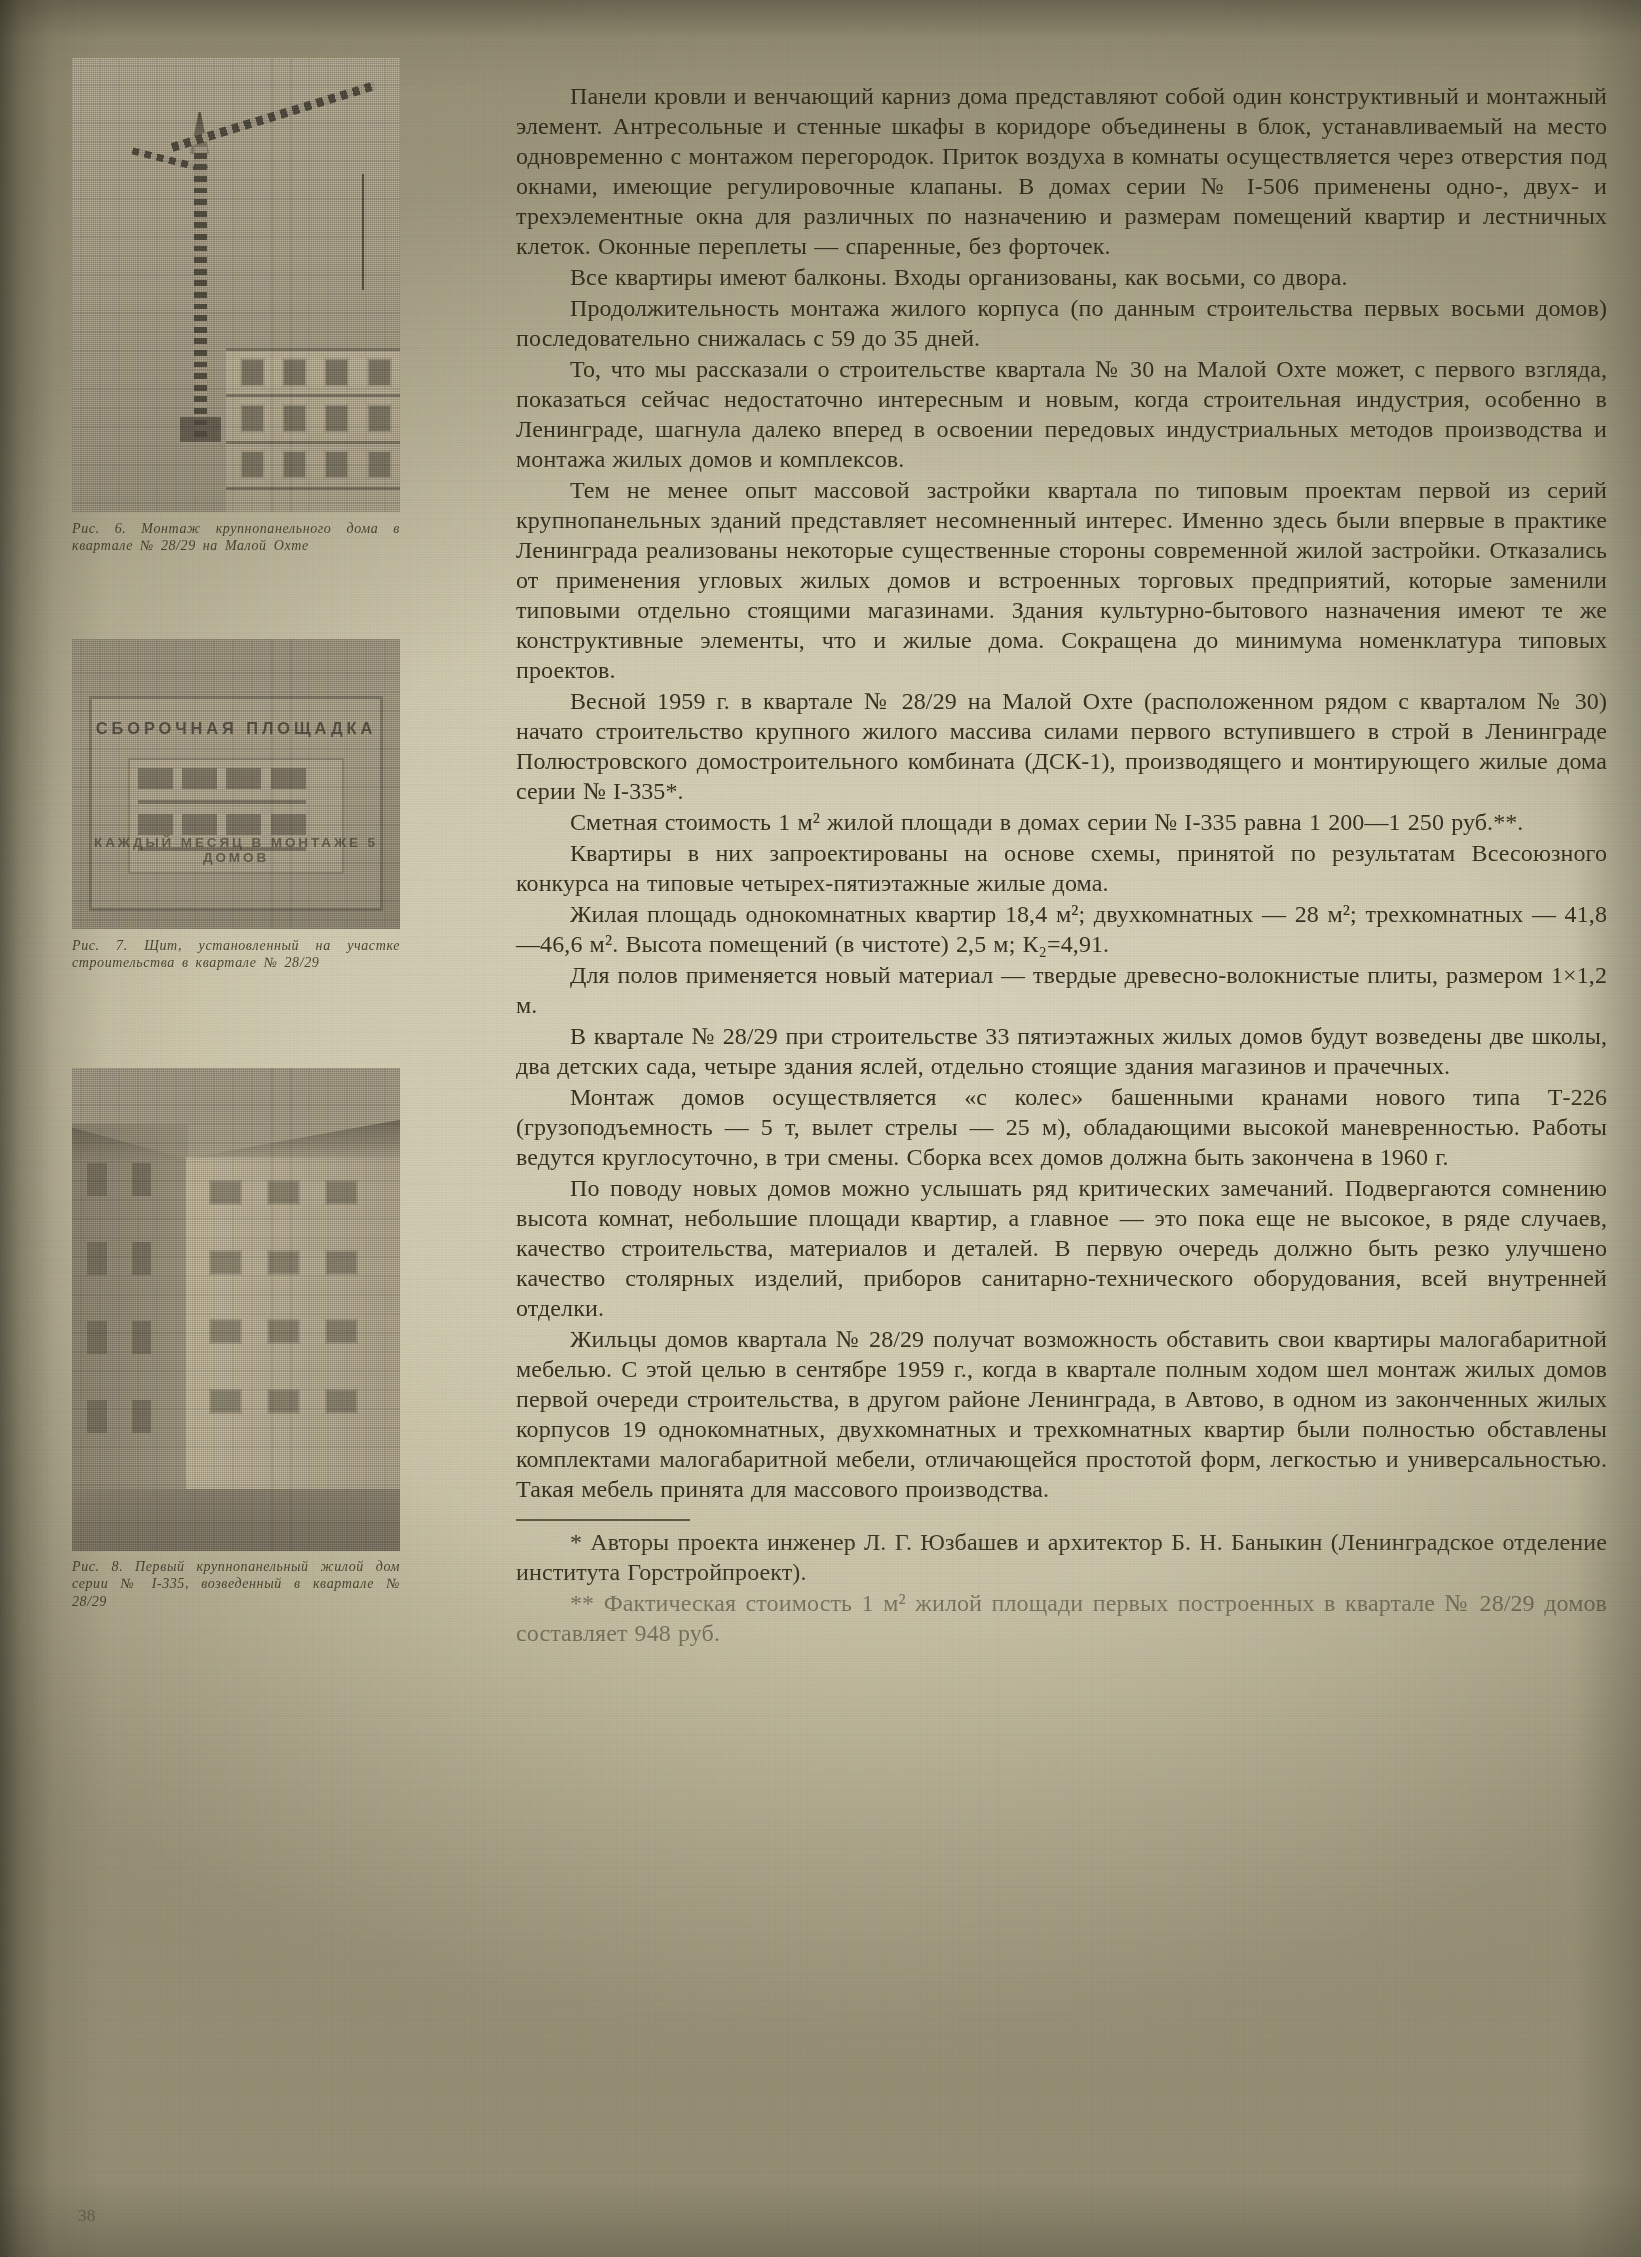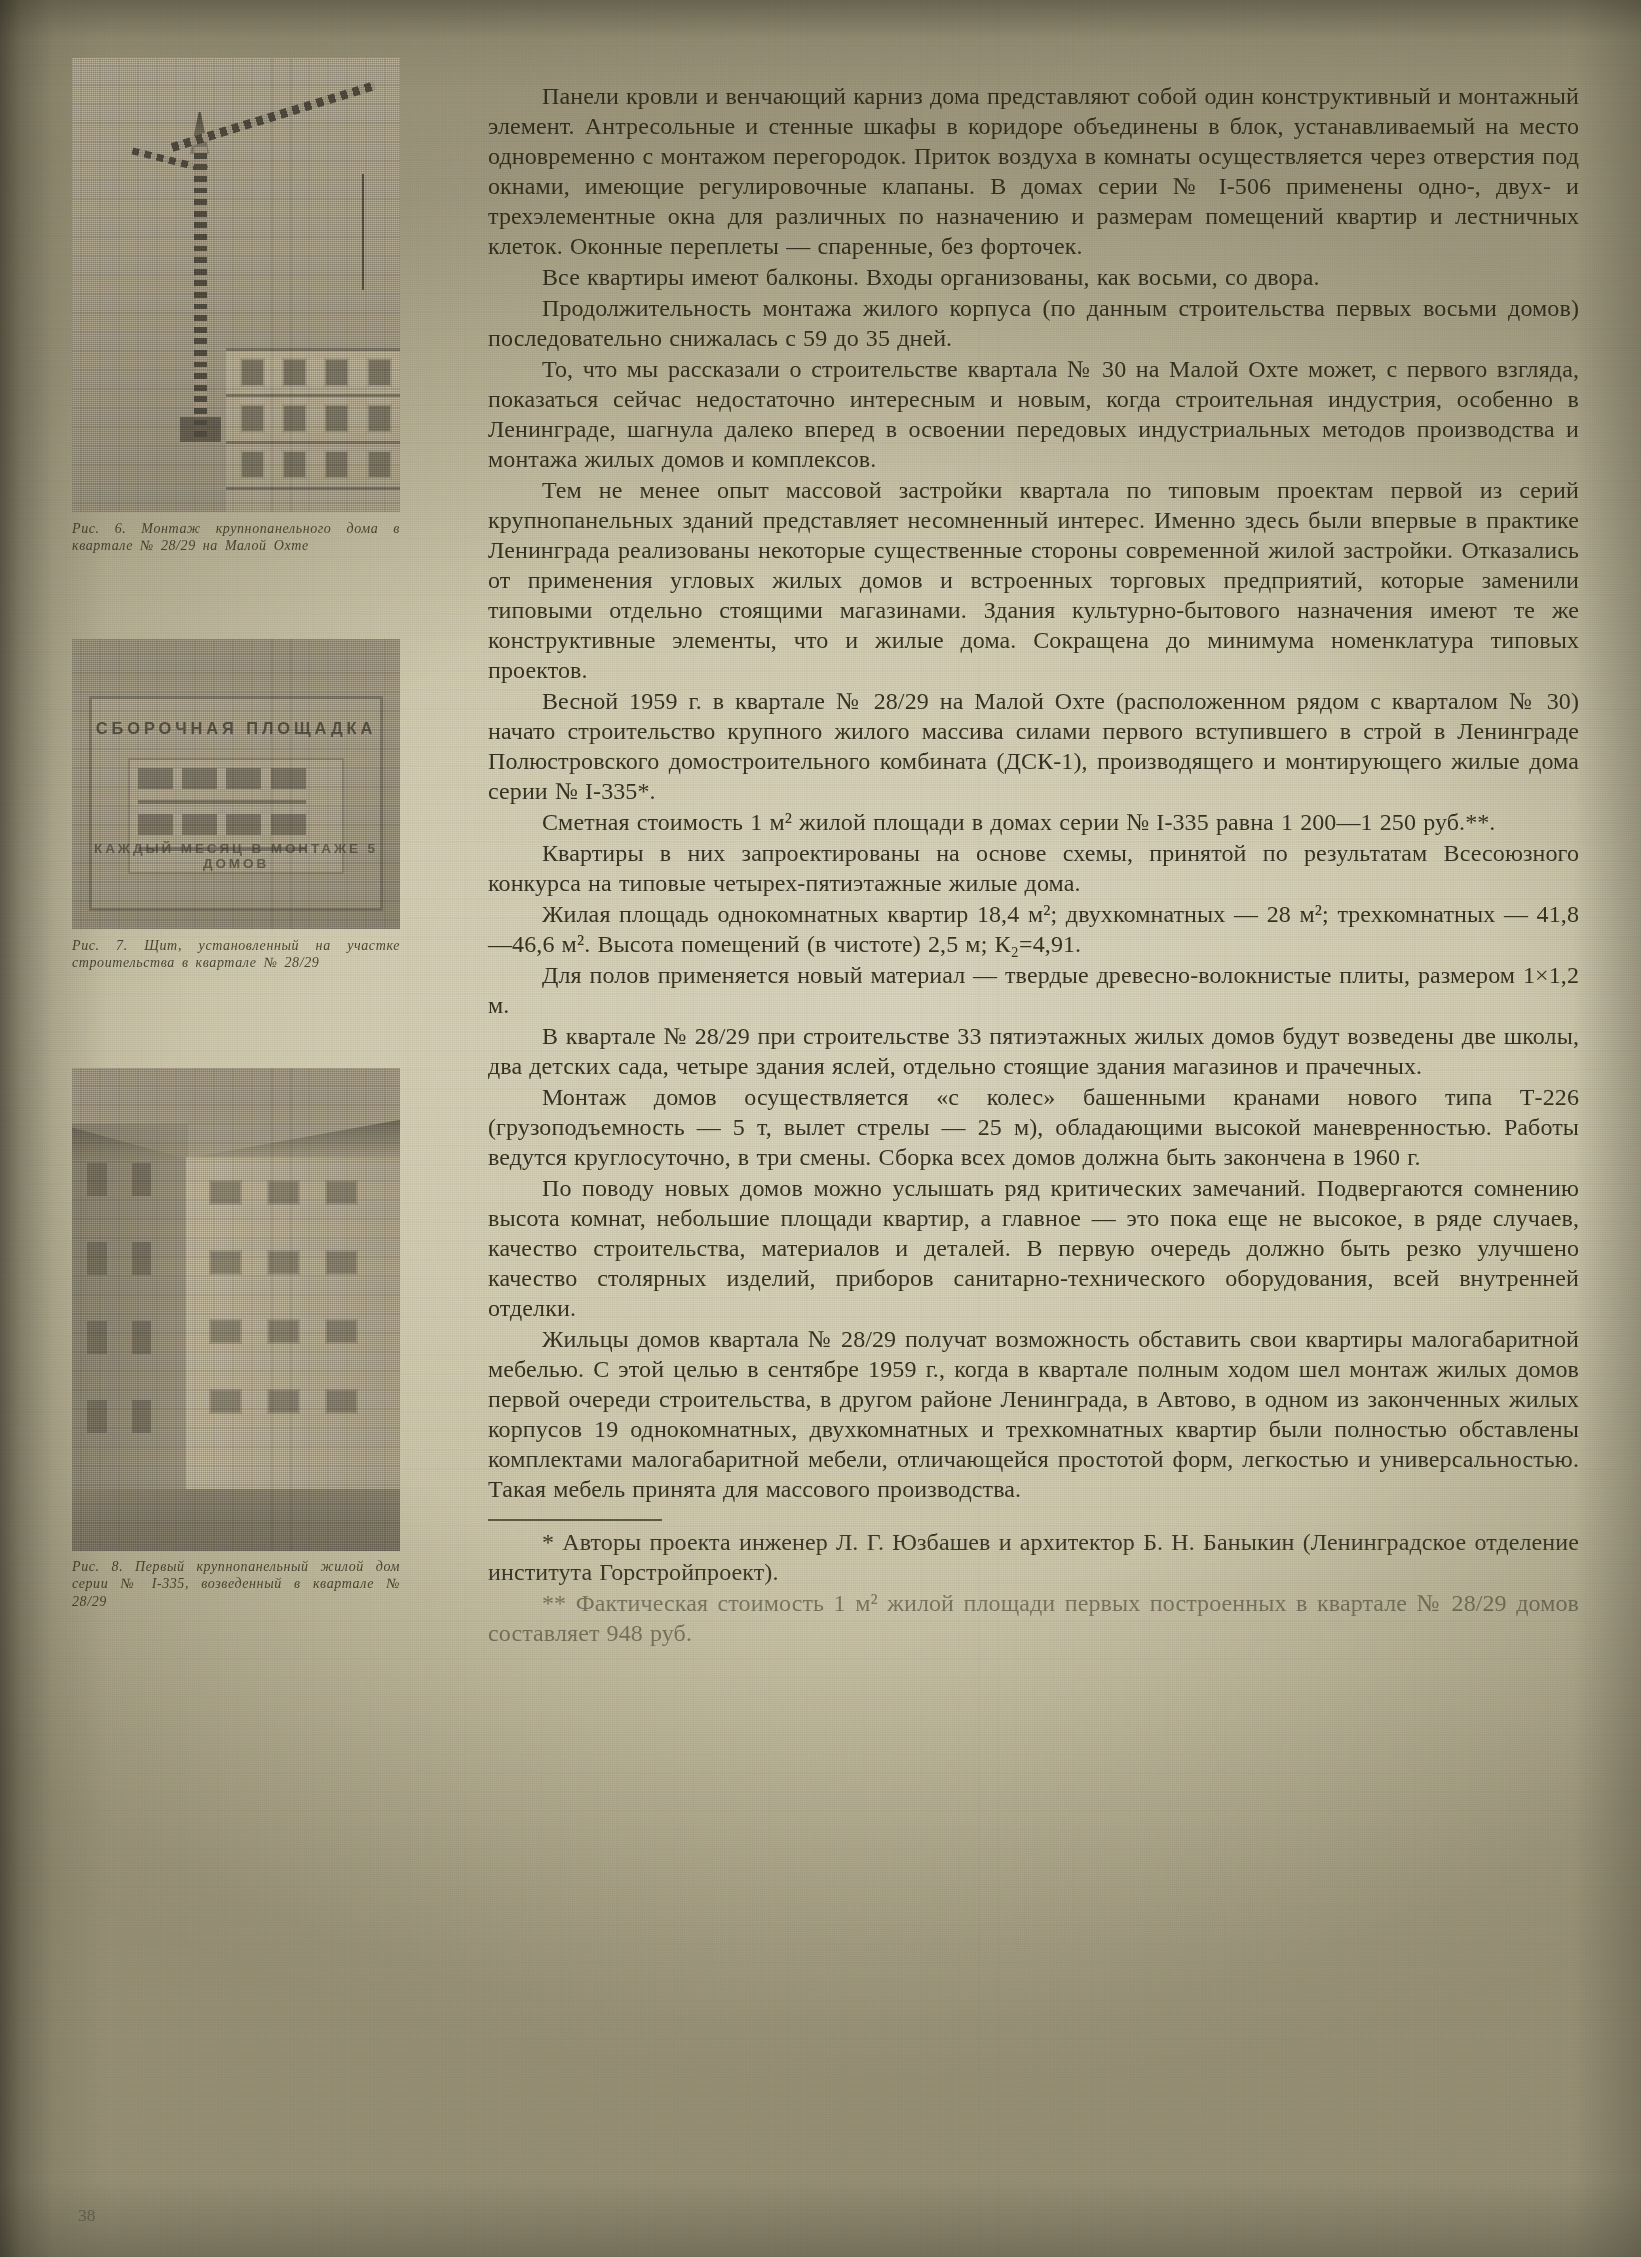--- a/index.html
+++ b/index.html
@@ -69,21 +69,21 @@
   
   .ph2{height:290px;margin-top:85px;background:linear-gradient(170deg,#9e9a86 0%,#aaa592 30%,#a19d8a 65%,#938f7d 100%);}
   .board{position:absolute;left:17.4px;top:21px;right:17.4px;bottom:17.4px;
     background:linear-gradient(175deg,#b5b09c,#a29e8b);box-shadow:inset 0 0 0 2.9px rgba(70,66,54,.45);margin-top:36px;}
   .board-title{position:absolute;left:0;right:0;top:23px;text-align:center;
     font-family:"Liberation Sans",sans-serif;font-weight:bold;font-size:16.4px;letter-spacing:3.9px;
     color:#2f2c22;opacity:.72;}
   .board-inner{position:absolute;left:39px;right:39px;top:62px;height:116px;
     background:rgba(200,195,175,.40);box-shadow:inset 0 0 0 1.9px rgba(70,66,54,.35);}
   .board-inner span{position:absolute;display:block;background:rgba(60,56,44,.45);}
-  .board-foot{position:absolute;left:0;right:0;bottom:40px;text-align:center;
+  .board-foot{position:absolute;left:0;right:0;bottom:46px;text-align:center;
     font-family:"Liberation Sans",sans-serif;font-weight:bold;font-size:13.5px;letter-spacing:2.9px;
     color:#34301f;opacity:.62;}
 
   
   .ph3{height:483px;margin-top:97px;background:linear-gradient(170deg,#a6a190 0%,#b6b19c 45%,#9d9886 100%);}
   .fac-a{position:absolute;left:0;top:56px;width:116px;bottom:0;
     background:linear-gradient(95deg,#8e8a78,#a6a18d);}
   .fac-b{position:absolute;left:114px;top:89px;right:0;bottom:0;
     background:linear-gradient(95deg,#cac5ad,#b4af9a);}
   .roofline{position:absolute;left:0;top:52px;width:328px;height:41px;
@@ -99,21 +99,21 @@
   .cap{
     font-family:"Liberation Serif", serif;
     font-style:italic;font-size:14px;line-height:1.22;
     color:#35311f;opacity:.86;letter-spacing:0.6px;
     text-align:justify;word-spacing:2.9px;
     margin-top:7.7px;
   }
 
   
   .text-col{
-    position:absolute;left:488px;top:81px;width:1091px;z-index:4;
+    position:absolute;left:516px;top:81px;width:1091px;z-index:4;
     color:#2b2718;
   }
   .text-col p{
     margin:0 0 1px 0;
     font-size:24px;line-height:30px;
     text-align:justify;text-indent:54px;
     letter-spacing:0.1px;word-spacing:1px;
     opacity:.93;
   }
 

